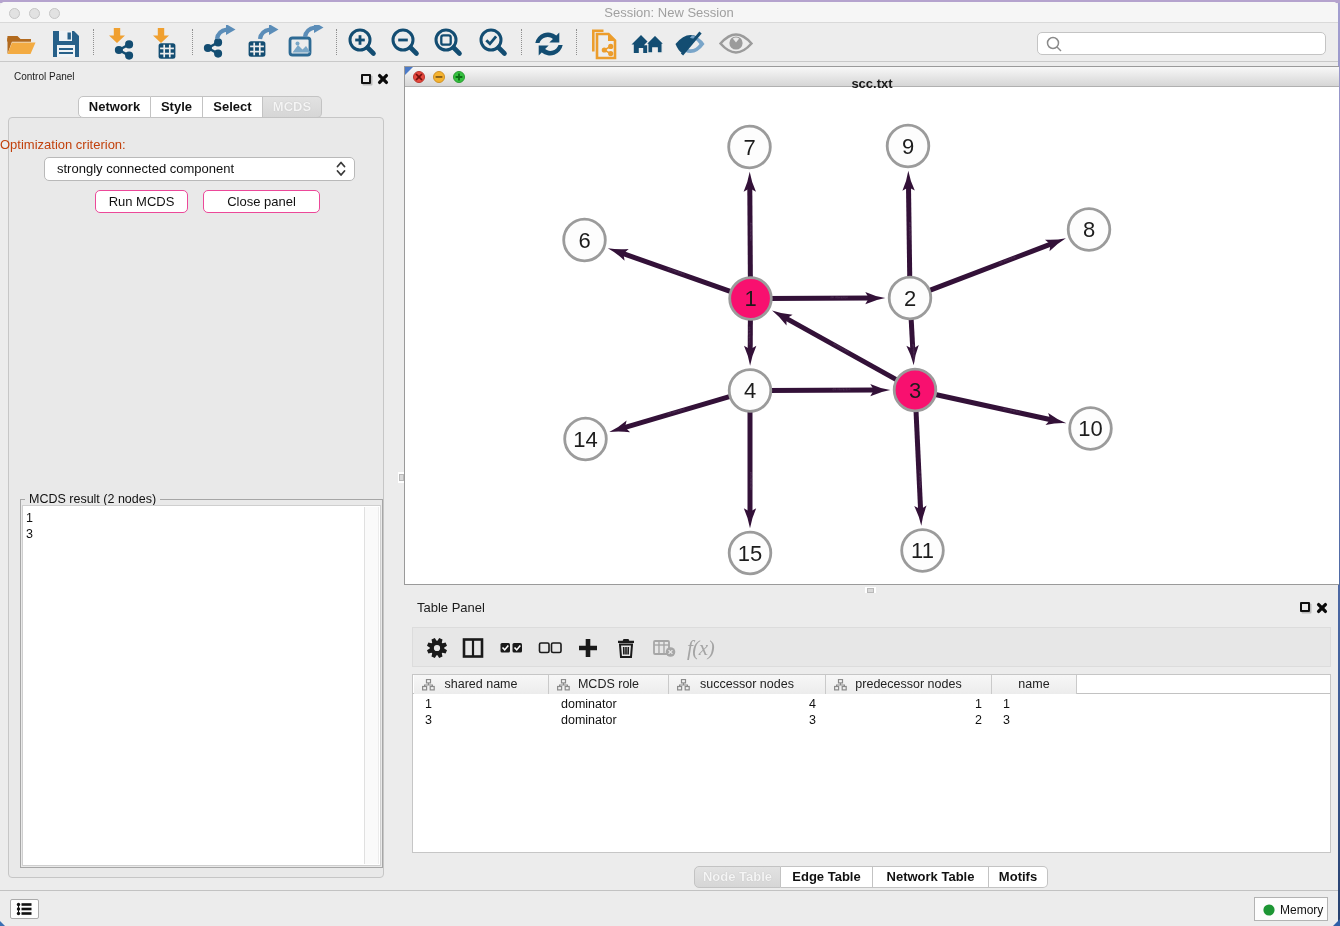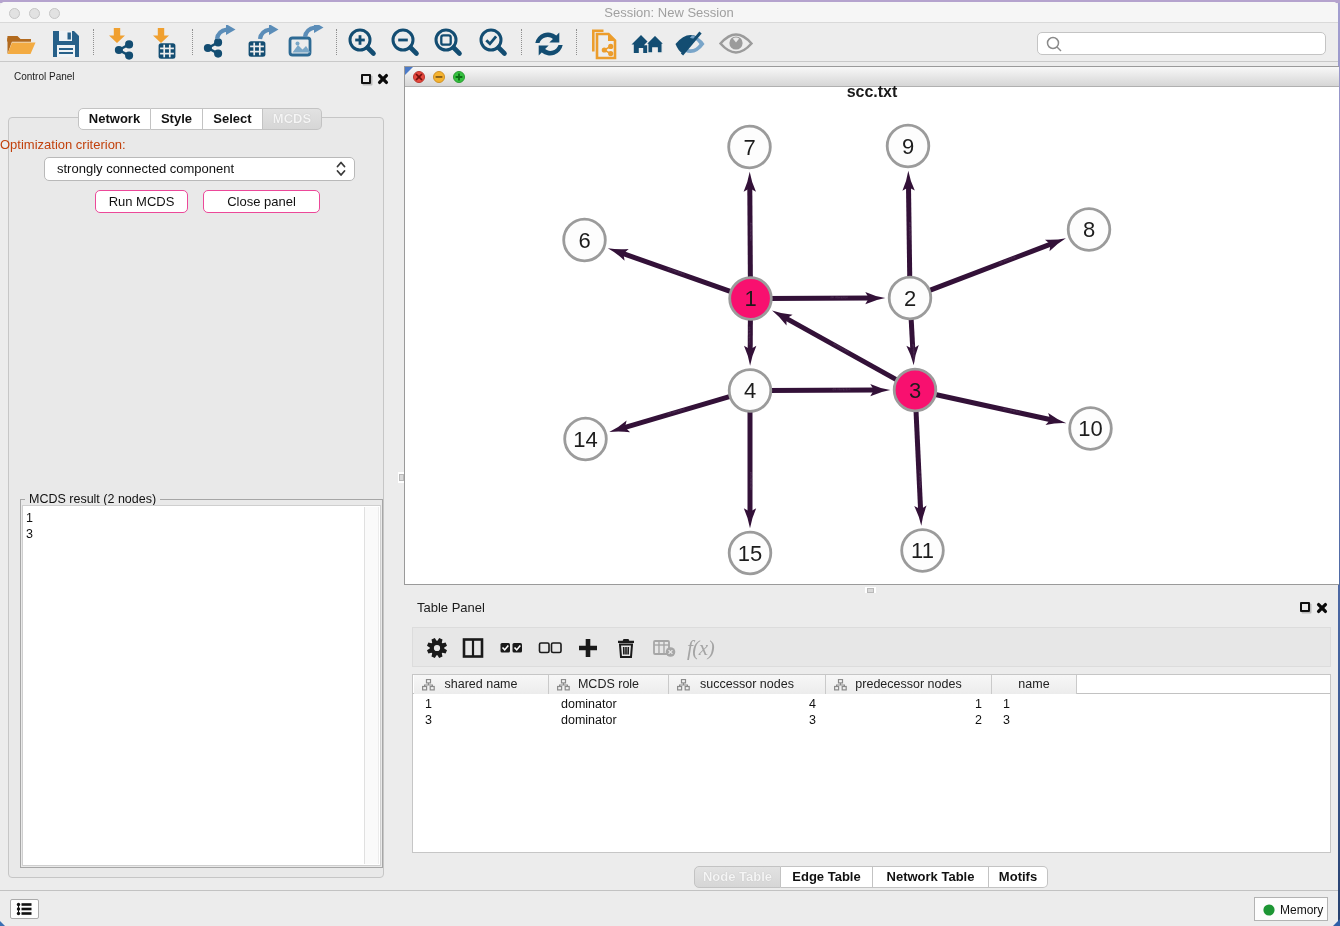--- a/index.html
+++ b/index.html
@@ -31,21 +31,21 @@
 #optlabel { left:0; top:137px; width:392px; text-align:left; font-size:13px; color:#c2410c; }
 #dropdown { left:44px; top:157px; width:311px; height:24px; background:#fff; border:1px solid #b9b9b9; border-radius:5px; font-size:13px; color:#111; line-height:22px; padding-left:12px; }
 .btn { background:#fff; border:1px solid #ec4899; border-radius:5px; font-size:13px; color:#111; text-align:center; line-height:21px; height:23px; }
 #fieldset { left:20px; top:499px; width:363px; height:369px; border:1px solid #a6a6a6; }
 #legend { left:25px; top:492px; background:#e9e9e9; padding:0 4px; font-size:12.5px; color:#111; }
 #resultbox { left:22px; top:505px; width:359px; height:361px; background:#fff; border:1px solid #cfcfcf; font-size:12.5px; color:#111; }
 #vsb { position:absolute; right:1px; top:1px; width:15px; height:357px; background:#fafafa; border-left:1px solid #e0e0e0; border-right:1px solid #ececec; }
 
 #netwin { left:404px; top:66px; width:935px; height:519px; border:1px solid #9a9a9a; border-right:none; background:#fff; }
 #nettitle { left:0; top:0; width:934px; height:20px; background:linear-gradient(#f8f8f8,#d6d6d6); border-bottom:1px solid #b0b0b0; }
-#nettext { width:934px; text-align:center; font-size:16px; font-weight:bold; color:#1a1a1a; top:16px; position:absolute;}
+#nettext { width:934px; text-align:center; font-size:13px; font-weight:bold; color:#1a1a1a; top:9px; position:absolute;}
 .mtl { position:absolute; top:4px; width:12px; height:12px; border-radius:50%; }
 .mtl svg { position:absolute; left:0px; top:0px; display:block; }
 
 #tpTitle { left:417px; top:600px; font-size:13px; color:#1c1c1c; }
 #tptoolbar { left:412px; top:627px; width:919px; height:40px; background:#e7e7e7; border:1px solid #dcdcdc; }
 #thead { left:412px; top:674px; width:919px; height:20px; background:#fff; border:1px solid #c6c6c6; border-bottom:1px solid #c2c2c2;padding-left:8px; }
 .hcell { position:absolute; top:0; height:19px; border-right:1px solid #cacaca; font-size:12.5px; color:#222; text-align:center; line-height:19px; background:linear-gradient(#f7f7f7,#ececec); }
 #tbody { left:412px; top:694px; width:919px; height:159px; background:#fff; border:1px solid #c6c6c6; border-top:none; font-size:12.5px; color:#111; }
 .trow { position:absolute; height:16px; line-height:16px; }
 
@@ -206,21 +206,21 @@
 
 <div class="abs" id="cpTitle">Control Panel</div>
 <div class="abs floatic" style="left:361px; top:74px;"></div>
 <svg class="abs" style="left:377px;top:73px" width="12" height="12" viewBox="0 0 12 12">
     <g stroke="#0b0b0b" stroke-width="3.3" stroke-linecap="round">
       <line x1="2.6" y1="2.6" x2="9.4" y2="9.4"></line>
       <line x1="9.4" y1="2.6" x2="2.6" y2="9.4"></line>
     </g>
   </svg>
 <div class="abs" id="cpBody"></div>
-<div class="abs tabs" style="left:78px; top:108px;">
+<div class="abs tabs" style="left:78px; top:96px;">
   <div class="tab first" style="width:73px;">Network</div>
   <div class="tab" style="width:52px;">Style</div>
   <div class="tab" style="width:60px;">Select</div>
   <div class="tab last sel" style="width:59px;">MCDS</div>
 </div>
 <div class="abs" id="optlabel">Optimization criterion:</div>
 <div class="abs" id="dropdown">strongly connected component
   <svg width="12" height="18" style="position:absolute; right:7px; top:2px;">
       <g fill="none" stroke="#3a3a3a" stroke-width="1.8" stroke-linecap="round" stroke-linejoin="round">
         <path d="M2.5 6.5 L6 2.5 L9.5 6.5"></path>

